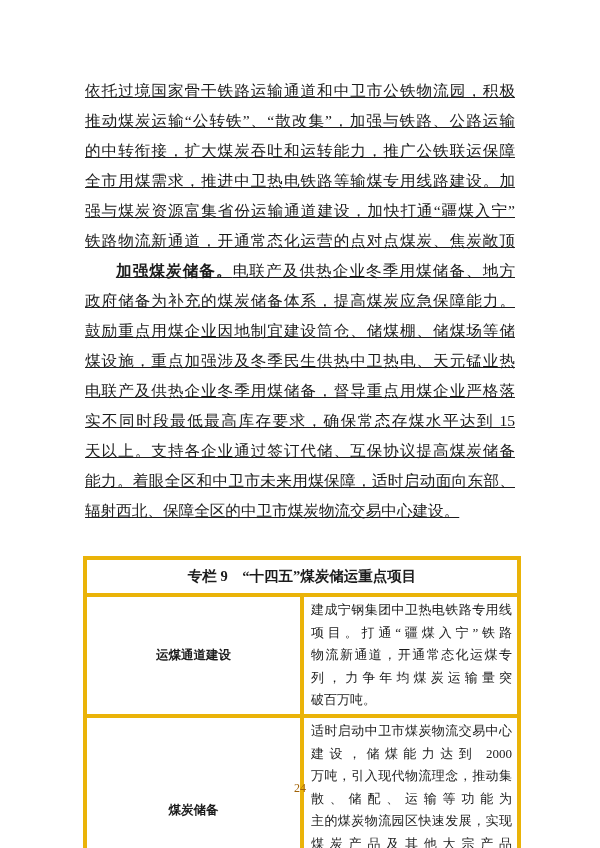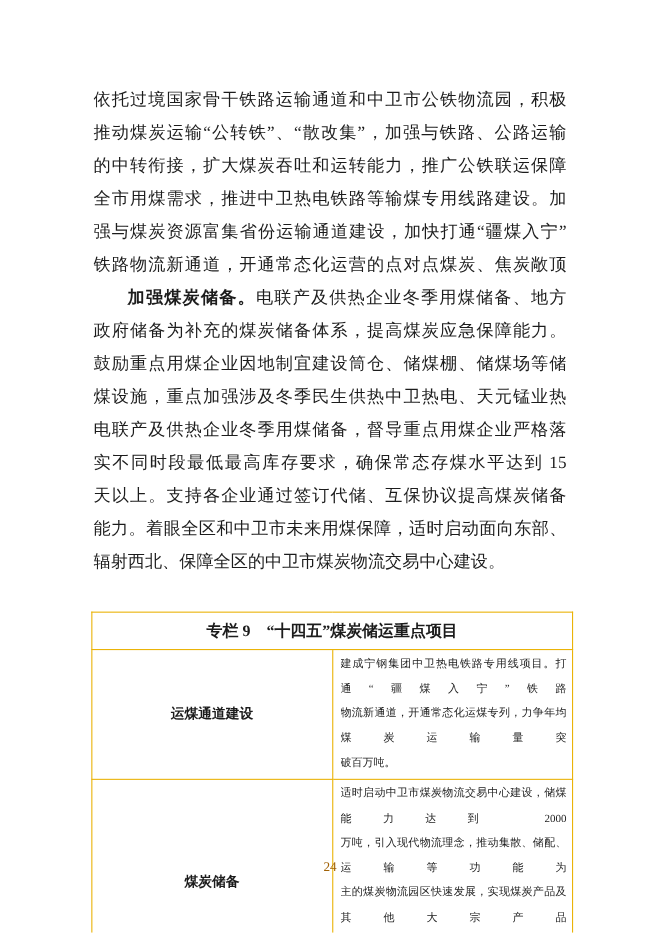--- a/index.html
+++ b/index.html
@@ -19,56 +19,57 @@
     width: 430px;
   }
   .bline {
     font-size: 15.6px;
     line-height: 30px;
     height: 30px;
     text-align: justify;
     text-align-last: justify;
     overflow: hidden;
     white-space: nowrap;
+    text-decoration: underline;
   }
   .bline.last {
     text-align-last: left;
     white-space: normal;
   }
   .bline.indent b { margin-left: 31px; }
   .bline b { font-weight: bold; }
   table.project-table {
     position: absolute;
     left: 83px;
     top: 556px;
     width: 438px;
     border-collapse: collapse;
     table-layout: fixed;
   }
   table.project-table td {
-    border: 1px solid #eab308;
+    border: 4px solid #eab308;
     vertical-align: middle;
   }
   td.t-title {
     height: 31px;
     text-align: center;
     font-weight: bold;
     font-size: 14.5px;
   }
   td.t-label {
     width: 102px;
     text-align: center;
     font-weight: bold;
     font-size: 12.5px;
   }
   td.t-content {
     padding: 2px 5px 2px 7px;
   }
   .tline {
-    font-size: 10px;
+    font-size: 13px;
     line-height: 22.6px;
     text-align: justify;
     text-align-last: justify;
     overflow: hidden;
   }
   .tline.last { text-align-last: left; }
   .page-number {
     position: absolute;
     left: 0;
     right: 0;

